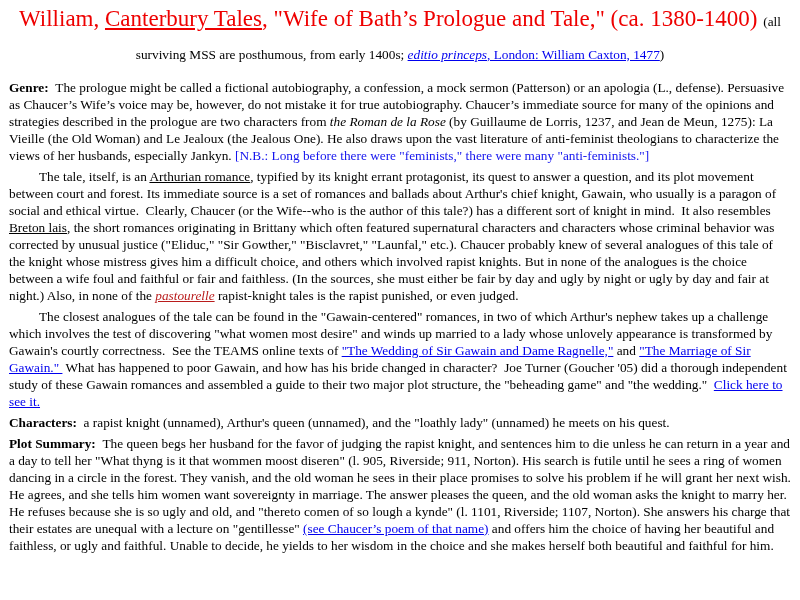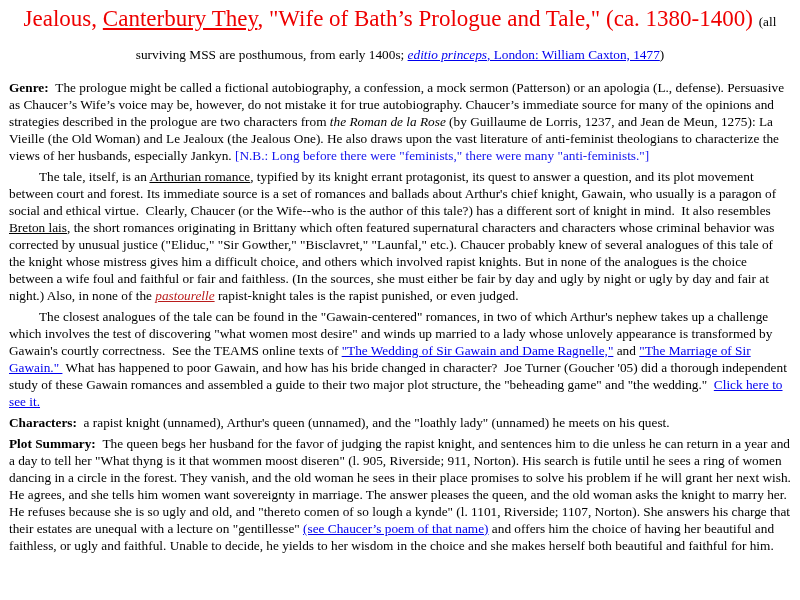--- a/index.html
+++ b/index.html
@@ -26,21 +26,21 @@
   .u { text-decoration: underline; }
   .small { font-size: 13.3px; color: #000000; font-weight: normal; }
   .note { color: #1414ee; }
   .link { color: #0000ee; }
   .vlink { color: #b91c1c; text-decoration: underline; }
   a { cursor: pointer; }
 </style>
 </head>
 <body>
 
-<h1><span class="big">Jealous, </span><span class="big u">Canterbury They</span><span class="big">, "Wife of Bath’s Prologue and Tale," (ca. 1380-1400) </span><span class="small">(all surviving MSS are posthumous, from early 1400s; </span><a href="#" class="small link i">editio princeps</a><a href="#" class="small link b">, London: William Caxton, 1477</a><span class="small">)</span></h1>
+<h1><span class="big">William, </span><span class="big u">Canterbury Tales</span><span class="big">, "Wife of Bath’s Prologue and Tale," (ca. 1380-1400) </span><span class="small">(all surviving MSS are posthumous, from early 1400s; </span><a href="#" class="small link i">editio princeps</a><a href="#" class="small link b">, London: William Caxton, 1477</a><span class="small">)</span></h1>
 
 <p><span class="b">Genre:&nbsp; </span><span class="">The prologue might be called a fictional autobiography, a confession, a mock sermon (Patterson) or an apologia (L., defense). Persuasive as Chaucer’s Wife’s voice may be, however, do not mistake it for true autobiography. Chaucer’s immediate source for many of the opinions and strategies described in the prologue are two characters from </span><span class="i">the Roman de la Rose</span><span class=""> (by Guillaume de Lorris, 1237, and Jean de Meun, 1275): La Vieille (the Old Woman) and Le Jealoux (the Jealous One). He also draws upon the vast literature of anti-feminist theologians to characterize the views of her husbands, especially Jankyn. </span><span class="note">[N.B.: Long before there were "feminists," there were many "anti-feminists."]</span></p>
 
 <p class="indent"><span class="">The tale, itself, is an </span><span class="u">Arthurian romance</span><span class="">, typified by its knight errant protagonist, its quest to answer a question, and its plot movement between court and forest. Its immediate source is a set of romances and ballads about Arthur's chief knight, Gawain, who usually is a paragon of social and ethical virtue.&nbsp; Clearly, Chaucer (or the Wife--who is the author of this tale?) has a different sort of knight in mind.&nbsp; It also resembles </span><span class="u">Breton lais</span><span class="">, the short romances originating in Brittany which often featured supernatural characters and characters whose criminal behavior was corrected by unusual justice ("Eliduc," "Sir Gowther," "Bisclavret," "Launfal," etc.). Chaucer probably knew of several analogues of this tale of the knight whose mistress gives him a difficult choice, and others which involved rapist knights. But in none of the analogues is the choice between a wife foul and faithful or fair and faithless. (In the sources, she must either be fair by day and ugly by night or ugly by day and fair at night.) Also, in none of the </span><a href="#" class="vlink i">pastourelle</a><span class=""> rapist-knight tales is the rapist punished, or even judged.</span></p>
 
 <p class="indent"><span class="">The closest analogues of the tale can be found in the "Gawain-centered" romances, in two of which Arthur's nephew takes up a challenge which involves the test of discovering "what women most desire" and winds up married to a lady whose unlovely appearance is transformed by Gawain's courtly correctness.&nbsp; See the TEAMS online texts of </span><a href="#" class="link">"The Wedding of Sir Gawain and Dame Ragnelle,"</a><span class=""> and </span><a href="#" class="link">"The Marriage of Sir Gawain."&nbsp;</a><span class=""> What has happened to poor Gawain, and how has his bride changed in character?&nbsp; Joe Turner (Goucher '05) did a thorough independent study of these Gawain romances and assembled a guide to their two major plot structure, the "beheading game" and "the wedding."&nbsp; </span><a href="#" class="link">Click here to see it.</a></p>
 
 <p><span class="b">Characters:&nbsp; </span><span class="">a rapist knight (unnamed), Arthur's queen (unnamed), and the "loathly lady" (unnamed) he meets on his quest.</span></p>
 
 <p><span class="b">Plot Summary:&nbsp; </span><span class="">The queen begs her husband for the favor of judging the rapist knight, and sentences him to die unless he can return in a year and a day to tell her "What thyng is it that wommen moost diseren" (l. 905, Riverside; 911, Norton). His search is futile until he sees a ring of women dancing in a circle in the forest. They vanish, and the old woman he sees in their place promises to solve his problem if he will grant her next wish. He agrees, and she tells him women want sovereignty in marriage. The answer pleases the queen, and the old woman asks the knight to marry her. He refuses because she is so ugly and old, and "thereto comen of so lough a kynde" (l. 1101, Riverside; 1107, Norton). She answers his charge that their estates are unequal with a lecture on "gentillesse" </span><a href="#" class="link">(see Chaucer’s poem of that name)</a><span class=""> and offers him the choice of having her beautiful and faithless, or ugly and faithful. Unable to decide, he yields to her wisdom in the choice and she makes herself both beautiful and faithful for him.</span></p>

